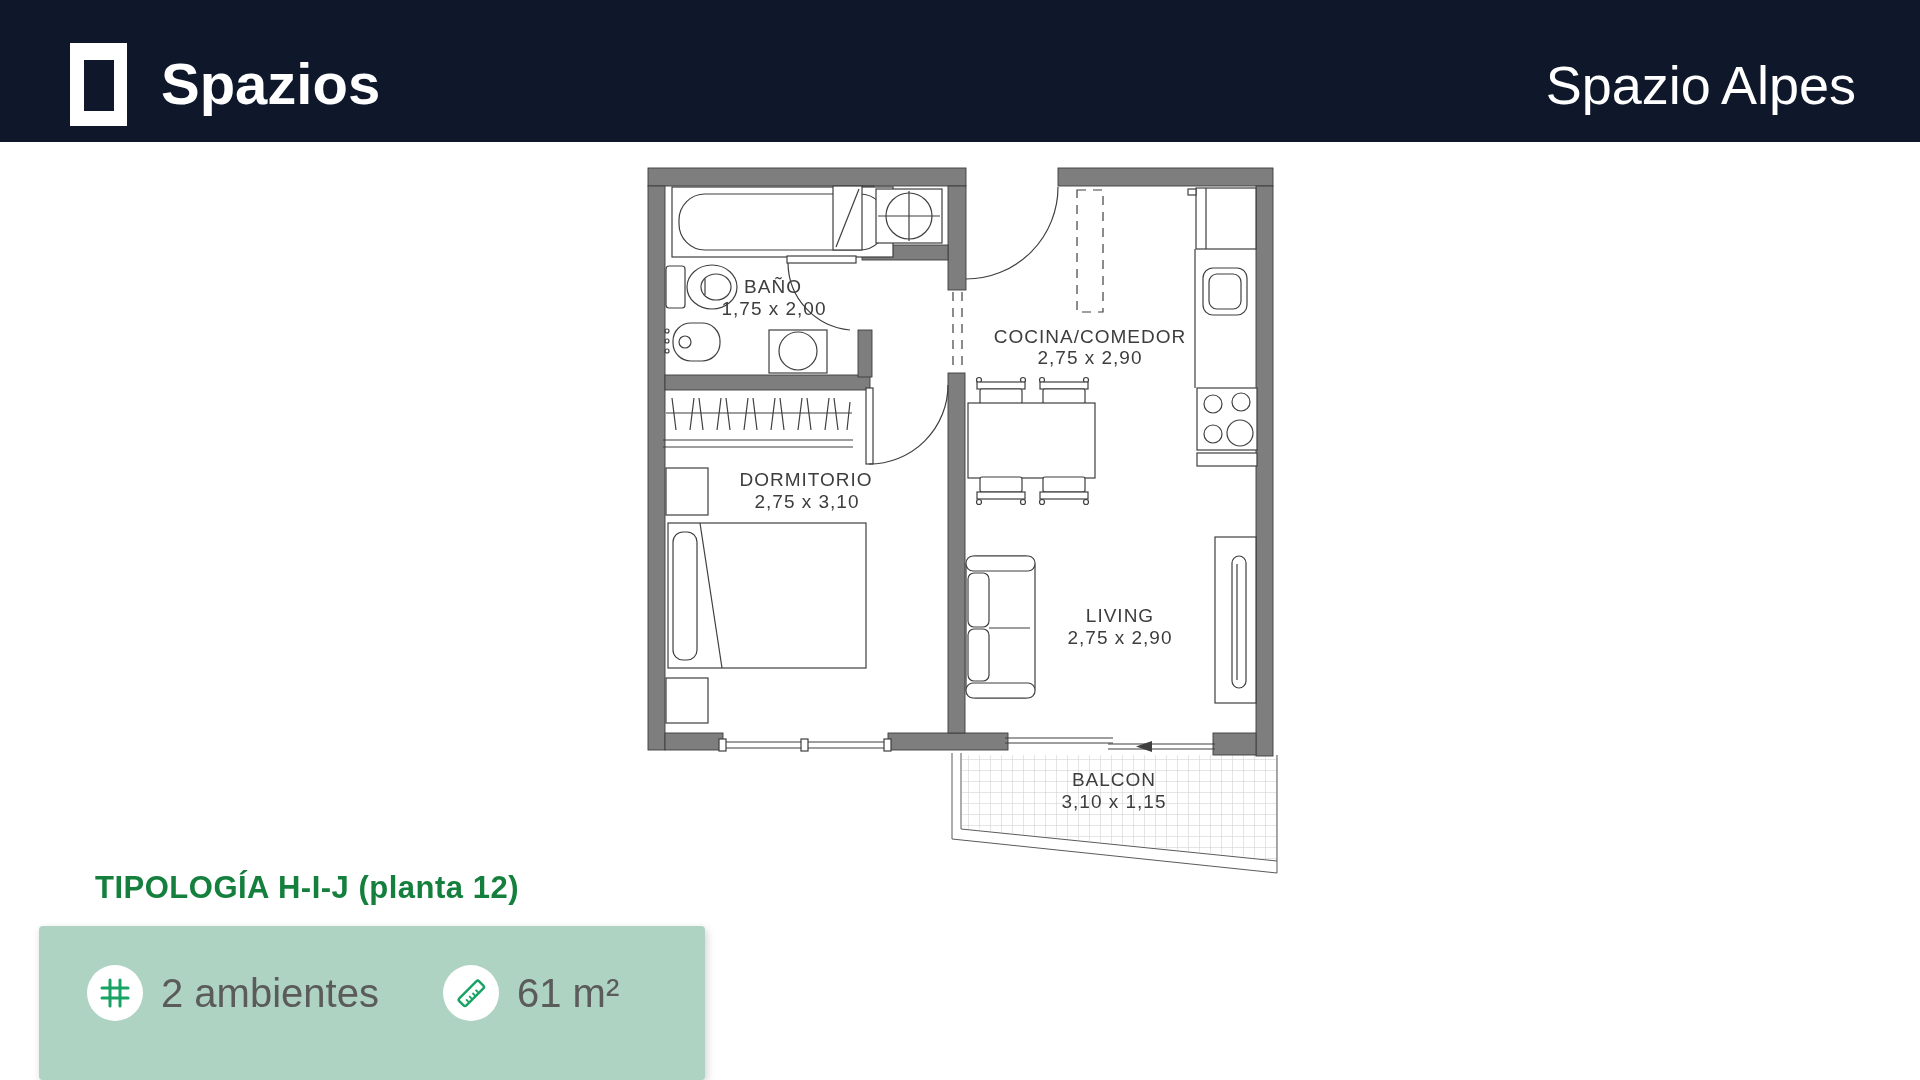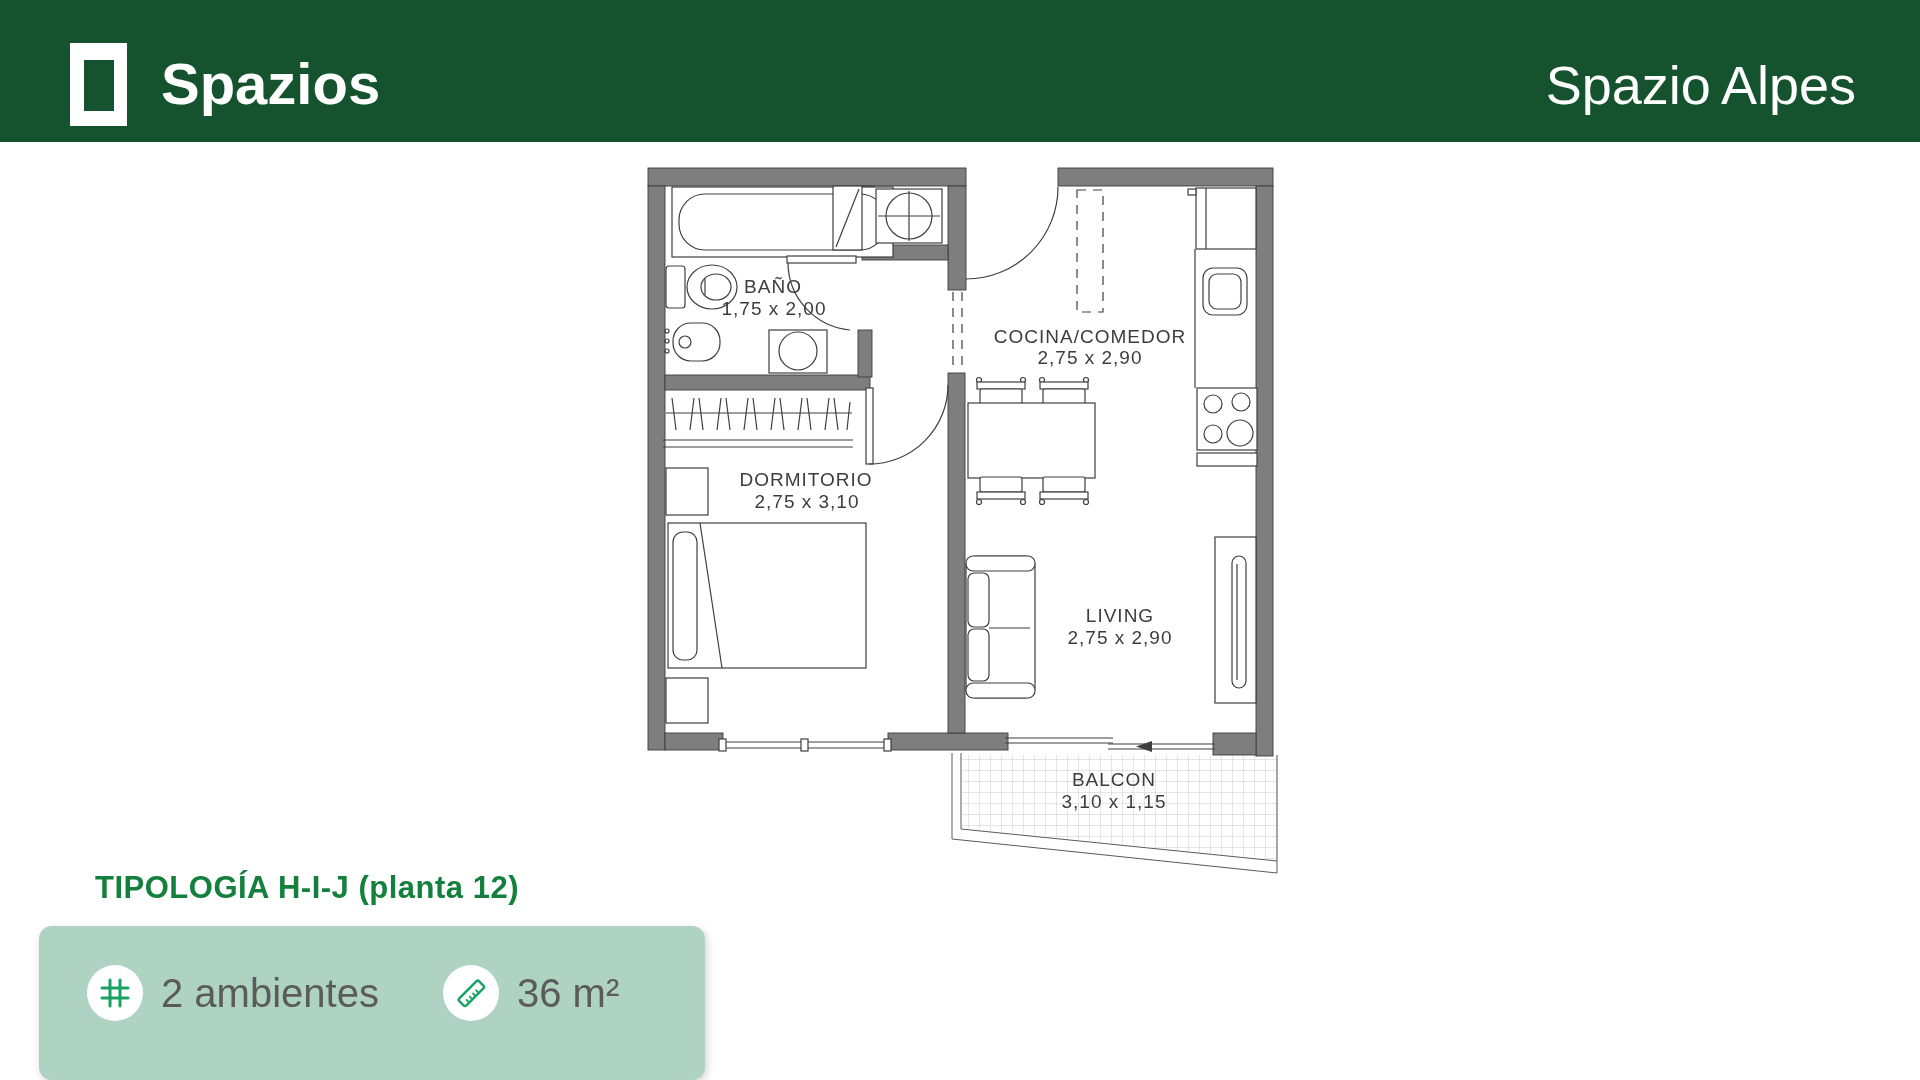--- a/index.html
+++ b/index.html
@@ -3,21 +3,21 @@
 <meta charset="utf-8">
 <style>
   html,body{margin:0;padding:0;}
   body{
     width:1920px;height:1080px;position:relative;overflow:hidden;
     background:#ffffff;font-family:"Liberation Sans", sans-serif;
   }
   
   .header{
     position:absolute;left:0;top:0;width:1920px;height:142px;
-    background:#14532d;
+    background:#0f172a;
   }
   .brand{position:absolute;left:70px;top:42px;display:flex;align-items:center;}
   .brand-mark{
     display:block;width:30px;height:51px;background:transparent;
     border:solid #ffffff;border-width:17px 13px 15px 14px;
   }
   .brand-name{
     color:#ffffff;font-size:58px;font-weight:700;letter-spacing:0px;
     margin-left:34px;line-height:84px;
   }
@@ -37,21 +37,21 @@
     fill:#3d3d3d;font-family:"Liberation Sans", sans-serif;
     font-size:19px;letter-spacing:1px;text-anchor:middle;
   }
   
   .typology{
     position:absolute;left:95px;top:870px;
     font-size:31px;font-weight:700;color:#15803d;letter-spacing:0.5px;
   }
   .info-card{
     position:absolute;left:39px;top:926px;width:666px;height:154px;
-    background:#aed3c2;border-radius:13px;
+    background:#aed3c2;border-radius:4px;
     box-shadow:2px 3px 9px rgba(0,0,0,0.18);
   }
   .badge{position:absolute;top:39px;display:flex;align-items:center;}
   .badge.rooms{left:48px;}
   .badge.area{left:404px;}
   .badge-circle{
     width:56px;height:56px;border-radius:50%;background:#ffffff;
     display:flex;align-items:center;justify-content:center;flex:0 0 auto;
   }
   .badge-label{
@@ -242,15 +242,15 @@
           <rect x="4" y="13.5" width="28" height="10" rx="2" fill="none" stroke="#18a263" stroke-width="2.4"></rect>
           <g stroke="#18a263" stroke-width="1.8">
             <line x1="10" y1="23.5" x2="10" y2="19"></line>
             <line x1="14.5" y1="23.5" x2="14.5" y2="19"></line>
             <line x1="19" y1="23.5" x2="19" y2="19"></line>
             <line x1="23.5" y1="23.5" x2="23.5" y2="19"></line>
           </g>
         </g>
       </svg>
     </span>
-    <span class="badge-label">36 m²</span>
+    <span class="badge-label">61 m²</span>
   </div>
 </div>
 
 </body></html>

